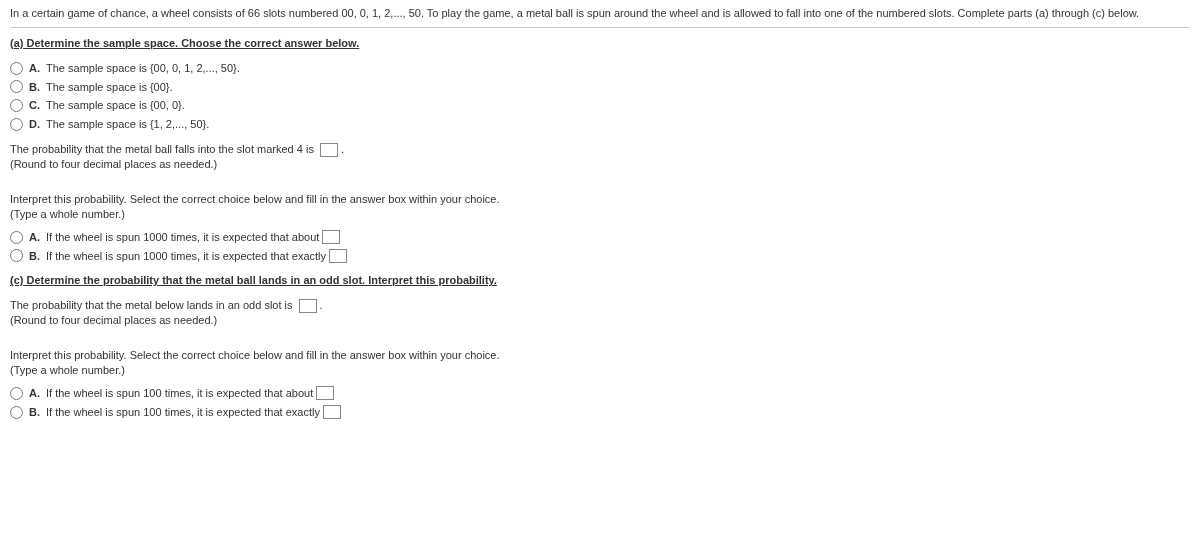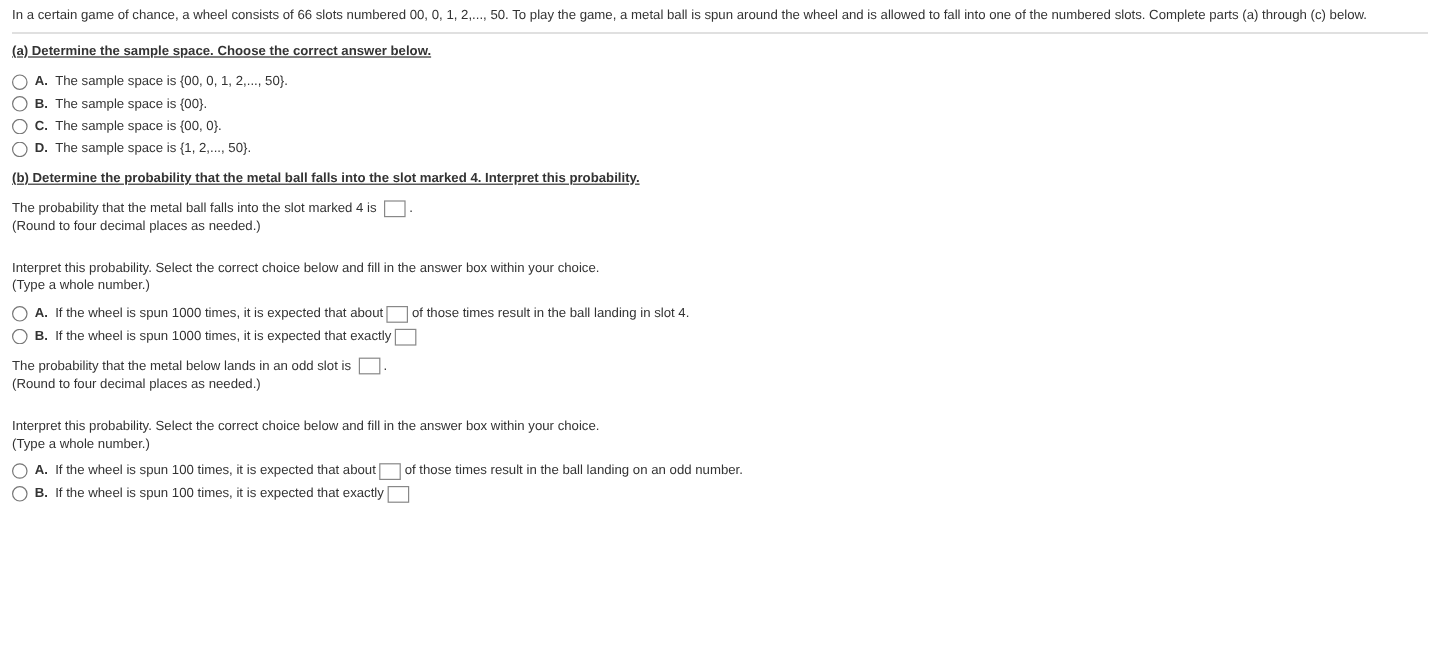--- a/index.html
+++ b/index.html
@@ -52,59 +52,57 @@
     <span>The sample space is {00, 0}.</span>
   </div>
   <div class="choice-row">
     <input type="radio" name="pa" style="">
     <span class="choice-label">D.</span>
     <span>The sample space is {1, 2,..., 50}.</span>
   </div>
 </div>
 
 <div class="section">
-  <div class="question-heading">(b) Determine the probability that the metal ball falls into the slot marked 4. Interpret this probability.</div>
   <div class="sub-block">
     <span>The probability that the metal ball falls into the slot marked 4 is </span><input class="small-input" style="">.
     <div class="hint">(Round to four decimal places as needed.)</div>
   </div>
   <div class="sub-block interpret-block">
     <div>Interpret this probability. Select the correct choice below and fill in the answer box within your choice.</div>
     <div class="hint">(Type a whole number.)</div>
   </div>
   <div class="choice-row">
     <input type="radio" name="pb" style="">
     <span class="choice-label">A.</span>
     <span>If the wheel is spun 1000 times, it is expected that about </span>
       <input class="small-input" style="">
-      <span> of those times result in the ball landing in slot 4.</span>
   </div>
   <div class="choice-row">
     <input type="radio" name="pb" style="">
     <span class="choice-label">B.</span>
     <span>If the wheel is spun 1000 times, it is expected that exactly </span>
       <input class="small-input" style="">
   </div>
 </div>
 
 <div class="section">
+  <div class="question-heading">(c) Determine the probability that the metal ball lands in an odd slot. Interpret this probability.</div>
   <div class="sub-block">
     <span>The probability that the metal below lands in an odd slot is </span><input class="small-input" style="">.
     <div class="hint">(Round to four decimal places as needed.)</div>
   </div>
   <div class="sub-block interpret-block">
     <div>Interpret this probability. Select the correct choice below and fill in the answer box within your choice.</div>
     <div class="hint">(Type a whole number.)</div>
   </div>
   <div class="choice-row">
     <input type="radio" name="pc" style="">
     <span class="choice-label">A.</span>
     <span>If the wheel is spun 100 times, it is expected that about </span>
       <input class="small-input" style="">
-      <span> of those times result in the ball landing on an odd number.</span>
   </div>
   <div class="choice-row">
     <input type="radio" name="pc" style="">
     <span class="choice-label">B.</span>
     <span>If the wheel is spun 100 times, it is expected that exactly </span>
       <input class="small-input" style="">
   </div>
 </div>
 
 </body></html>

